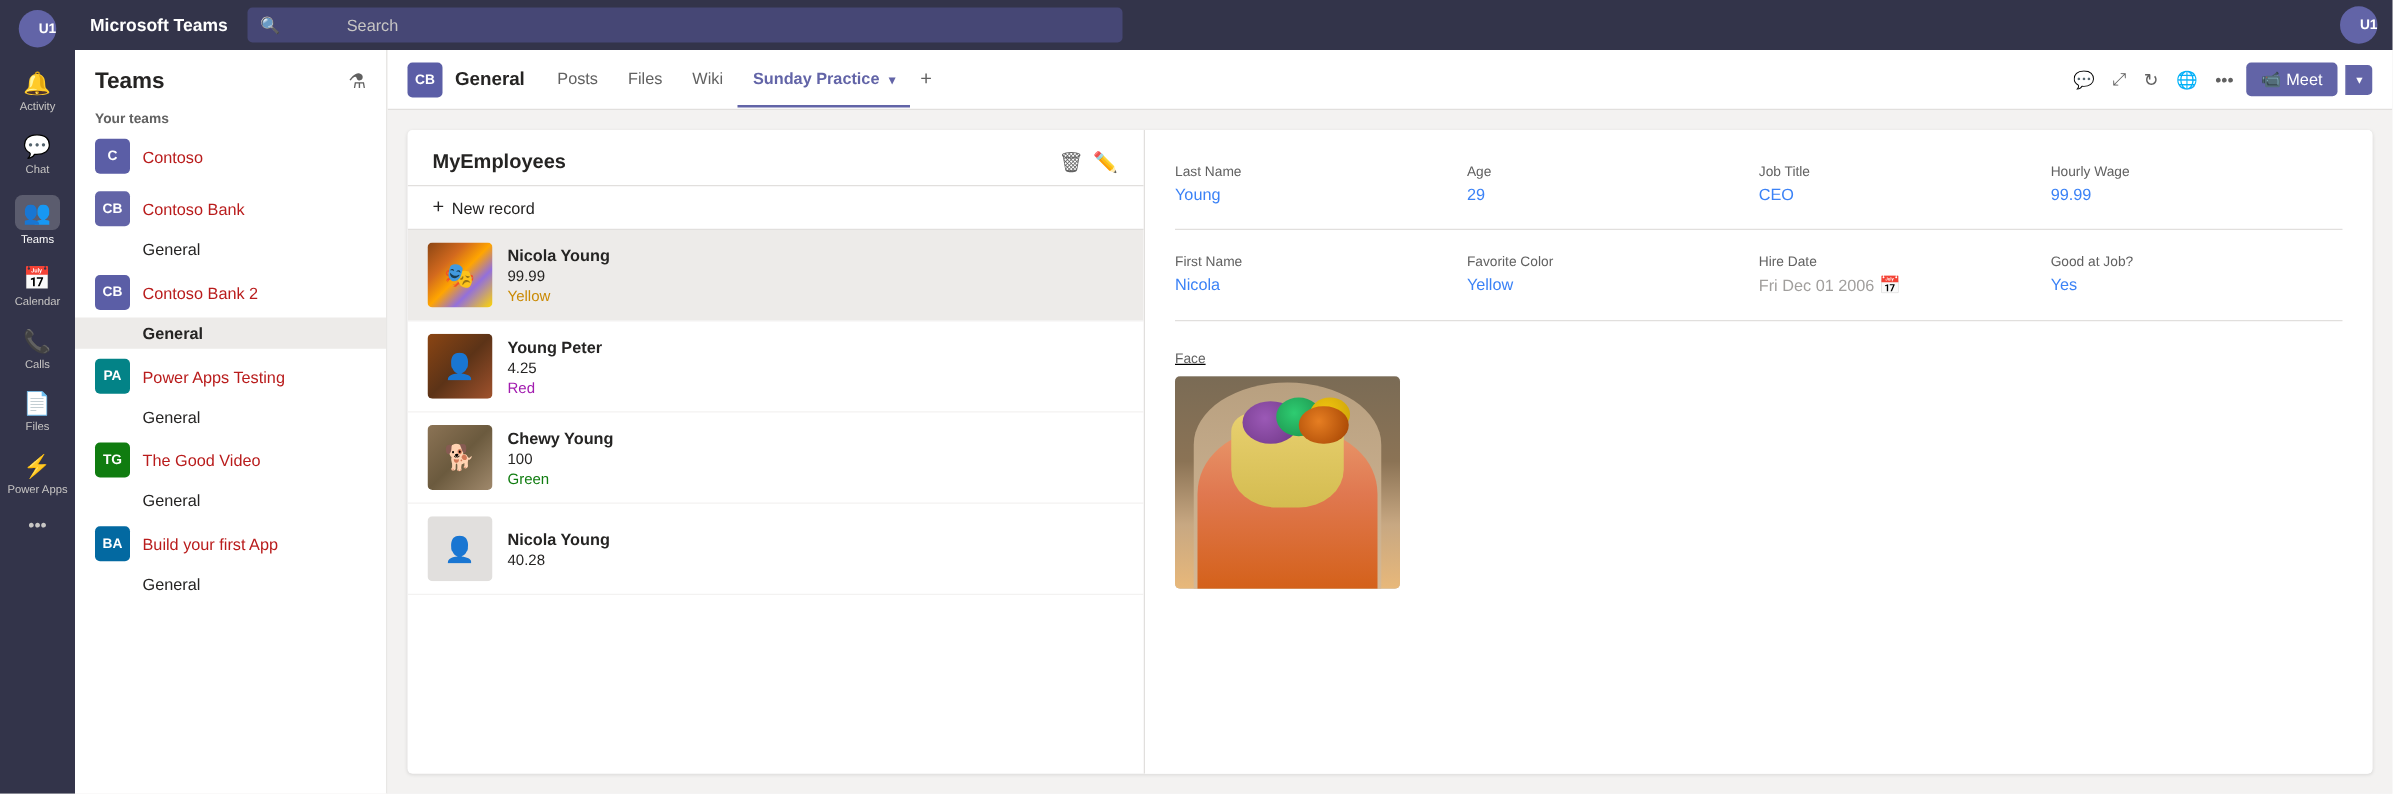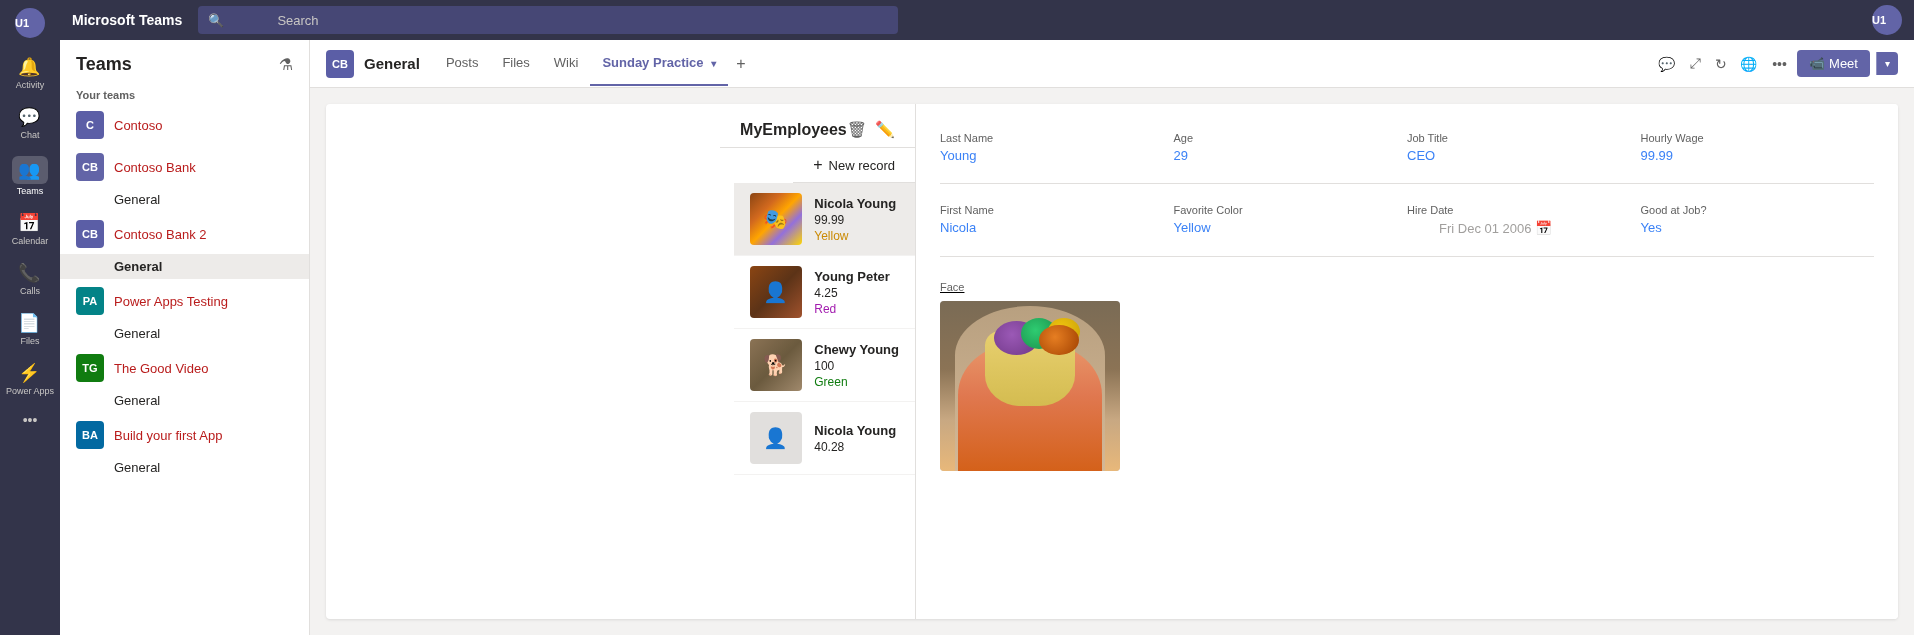--- a/index.html
+++ b/index.html
@@ -47,21 +47,21 @@
     .search-bar input {
       background: transparent; border: none; outline: none;
       color: #c8c6c4; font-size: 13px; width: 100%; margin-left: 47px;
     }
     .search-bar input::placeholder { color: #c8c6c4; }
     .search-icon { color: #c8c6c4; margin-right: 6px; font-size: 13px; }
     .header-right { margin-left: auto; display: flex; align-items: center; gap: 8px; }
     .user-avatar {
       width: 30px; height: 30px; border-radius: 50%;
       background: #6264a7; color: #fff;
-      display: flex; align-items: center; justify-content: flex-start;
+      display: flex; align-items: center; justify-content: flex-end;
       font-size: 11px; font-weight: 700;
     }
 
     
     .main-container {
       display: flex; flex: 1; margin-top: 40px; overflow: hidden;
     }
 
     
     .sidebar {
@@ -136,21 +136,20 @@
     }
     .app-frame {
       flex: 1; display: flex; background: #fff; border-radius: 4px;
       box-shadow: 0 1px 3px rgba(0,0,0,0.1); overflow: hidden;
     }
 
     
     .powerapps-left {
       width: 590px; border-right: 1px solid #e1dfdd; display: flex; flex-direction: column;
       overflow: hidden;
-      align-items: flex-end;
     }
     .pa-header {
       display: flex; align-items: center; justify-content: space-between;
       padding: 16px 20px 8px; border-bottom: 1px solid #e1dfdd;
     }
     .pa-title { font-size: 16px; font-weight: 600; color: #252423; }
     .pa-header-icons { display: flex; gap: 8px; }
     .pa-icon { cursor: pointer; color: #616161; font-size: 16px; }
     .new-record-btn {
       display: flex; align-items: center; gap: 6px;
@@ -192,21 +191,21 @@
     .face-label { font-size: 11px; color: #616161; margin-bottom: 8px; }
     .face-image {
       width: 180px; height: 170px; border-radius: 4px; overflow: hidden;
       background: #c8c6c4; display: flex; align-items: center; justify-content: center;
     }
 
     
     .date-field-container {
       display: flex; align-items: center; gap: 4px;
     }
-    .date-value { font-size: 13px; color: #a19f9d; margin-left: 32px; }
+    .date-value { font-size: 13px; color: #a19f9d; }
     .cal-icon { font-size: 14px; color: #616161; cursor: pointer; }
   </style>
 </head>
 <body>
 
 <div class="left-rail">
   <div class="user-avatar" style="background:#6264a7; margin-bottom:8px;">
     <span>U1</span>
   </div>
   <div class="rail-item">

